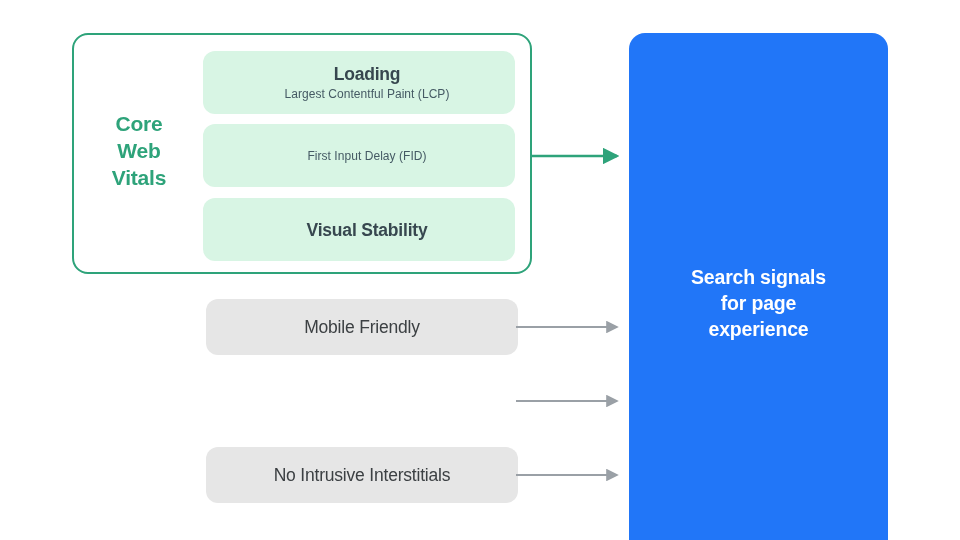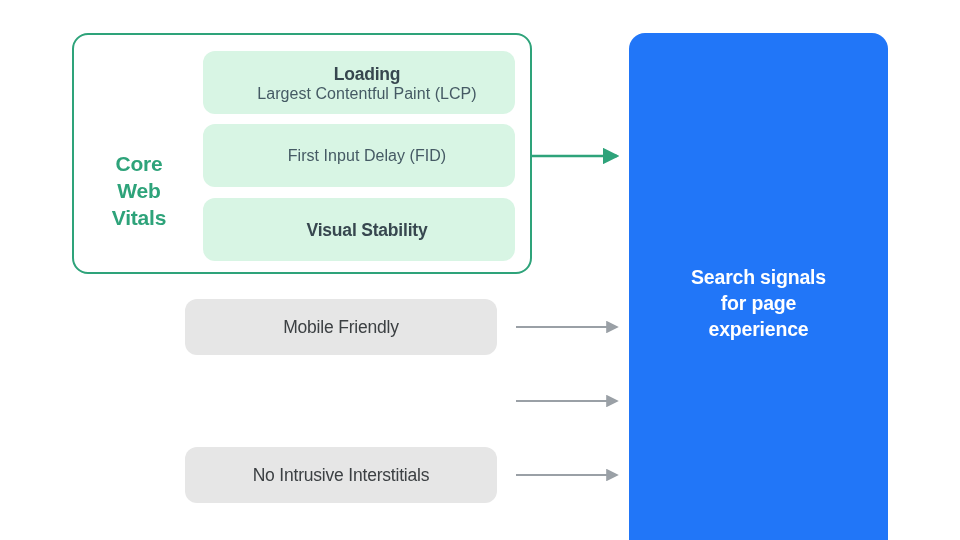--- a/index.html
+++ b/index.html
@@ -37,21 +37,20 @@
     position: absolute;
     left: 84px;
     top: 110px;
     width: 110px;
     text-align: center;
     color: #2EA37A;
     font-weight: 700;
     font-size: 21px;
     line-height: 27px;
     letter-spacing: -0.2px;
-    margin-top: 40px;
   }
 
   
   .vital-card {
     position: absolute;
     left: 203px;
     width: 312px;
     background: #D8F5E4;
     border-radius: 12px;
     box-sizing: border-box;
@@ -66,32 +65,32 @@
   .vital-card.v2 { top: 198px; height: 63px; }
 
   .vital-title {
     font-size: 17.5px;
     font-weight: 700;
     color: #37474F;
     line-height: 22px;
     letter-spacing: -0.2px;
   }
   .vital-sub {
-    font-size: 16px;
+    font-size: 12px;
     font-weight: 400;
     color: #455A64;
     line-height: 16px;
     margin-top: 1px;
     letter-spacing: 0.05px;
   }
 
   
   .signal-card {
     position: absolute;
-    left: 185px;
+    left: 206px;
     width: 312px;
     height: 56px;
     background: #E6E6E6;
     border-radius: 12px;
     display: flex;
     align-items: center;
     justify-content: center;
     box-sizing: border-box;
   }
   .signal-card.s0 { top: 299px; }

